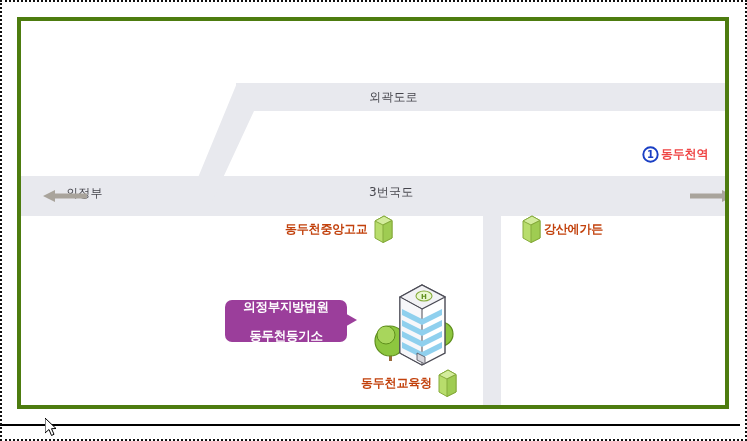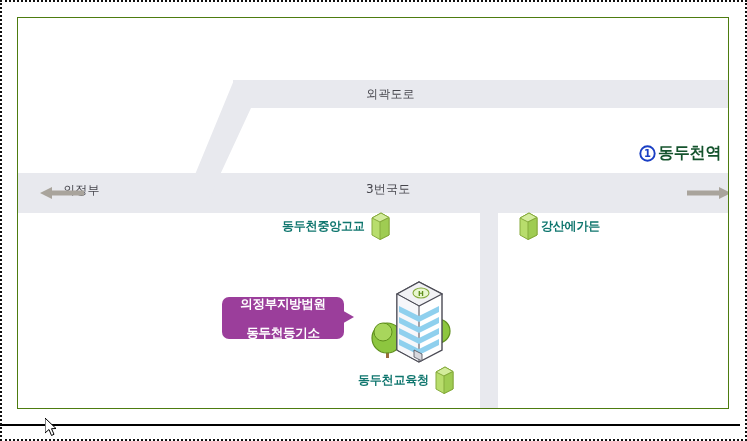--- a/index.html
+++ b/index.html
@@ -27,21 +27,21 @@
     z-index: 50;
   }
   
   #map-frame {
     position: absolute;
     left: 17px;
     top: 17px;
     width: 712px;
     height: 392px;
     box-sizing: border-box;
-    border: 1px solid #4d7c0f;
+    border: 4px solid #4d7c0f;
     background: #ffffff;
     overflow: hidden;
   }
   .map-canvas {
     position: absolute;
     left: 0; top: 0;
     width: 100%; height: 100%;
   }
   
   .road {
@@ -119,38 +119,38 @@
     align-items: center;
     gap: 2px;
   }
   #station-icon {
     width: 17px;
     height: 17px;
     flex: 0 0 auto;
   }
   #station-icon svg { display:block; }
   #station-name {
-    font-size: 16px;
+    font-size: 12px;
     font-weight: bold;
-    color: #14532d;
+    color: #ef4444;
     white-space: nowrap;
     letter-spacing: -0.2px;
   }
 
   
   .poi {
     position: absolute;
     display: flex;
     align-items: center;
     gap: 3px;
     white-space: nowrap;
   }
   .poi-label {
     font-size: 12px;
-    color: #0f766e;
+    color: #c2410c;
     font-weight: bold;
     letter-spacing: -0.2px;
   }
   .poi-icon {
     width: 22px;
     height: 28px;
     flex: 0 0 auto;
   }
   .poi-icon svg { display:block; }
   #poi-high-school { left: 264px; top: 194px; }

